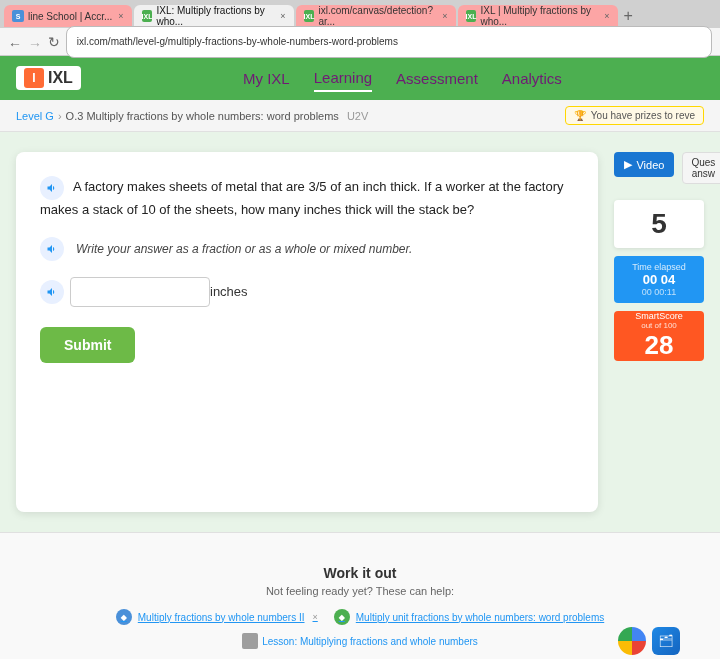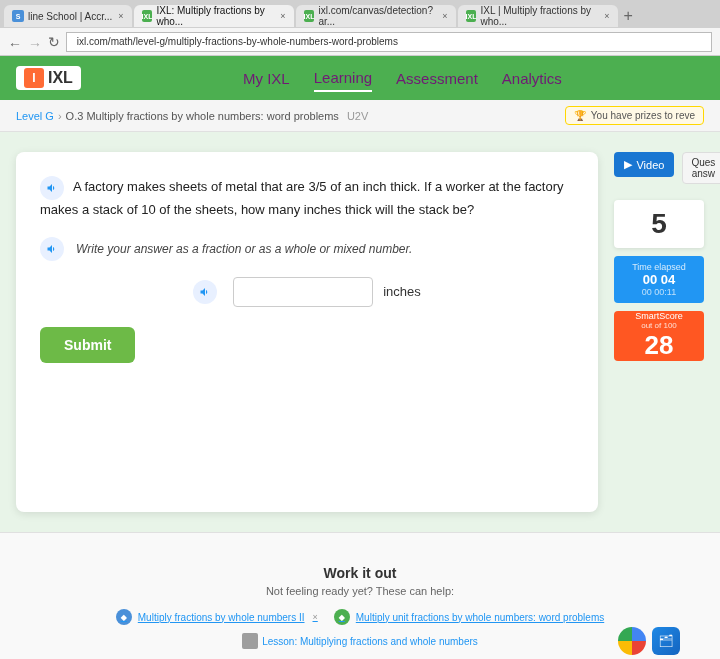--- a/index.html
+++ b/index.html
@@ -31,21 +31,21 @@
       align-items: center;
       background: #d0d0d0;
       padding: 4px 4px 0 4px;
       height: 28px;
       gap: 2px;
     }
 
     .tab {
       display: flex;
       align-items: center;
-      background: #e5e5e5;
+      background: #fca5a5;
       border-radius: 6px 6px 0 0;
       padding: 3px 8px;
       font-size: 10px;
       color: #333;
       height: 22px;
       max-width: 160px;
       gap: 4px;
       cursor: pointer;
     }
 
@@ -90,25 +90,25 @@
       padding: 3px 8px;
       height: 28px;
       gap: 6px;
       border-bottom: 1px solid #ccc;
     }
 
     .address-input {
       flex: 1;
       background: white;
       border: 1px solid #bbb;
-      border-radius: 0;
+      border-radius: 8px;
       padding: 2px 10px;
       font-size: 10px;
       color: #333;
-      height: 20px;
+      height: 32px;
     }
 
     
     .ixl-header {
       background: #4caf50;
       display: flex;
       align-items: center;
       padding: 0 16px;
       height: 44px;
     }
@@ -223,23 +223,22 @@
       font-style: italic;
       margin-bottom: 16px;
       display: flex;
       align-items: center;
       gap: 6px;
     }
 
     .answer-row {
       display: flex;
       align-items: center;
-      gap: 10px;
+      gap: 0;
       margin-bottom: 20px;
-      justify-content: center;
     }
 
     .answer-input {
       border: 1px solid #ccc;
       border-radius: 4px;
       padding: 6px 10px;
       font-size: 13px;
       width: 140px;
       height: 30px;
     }

